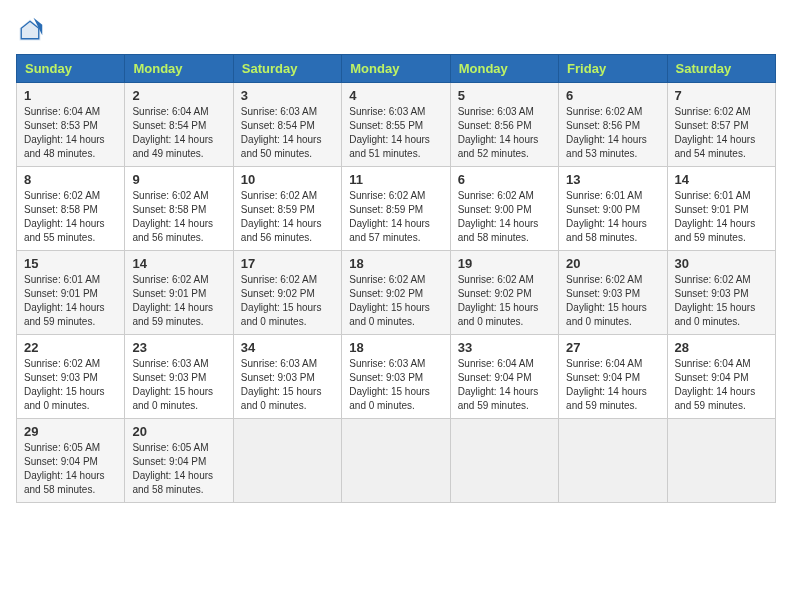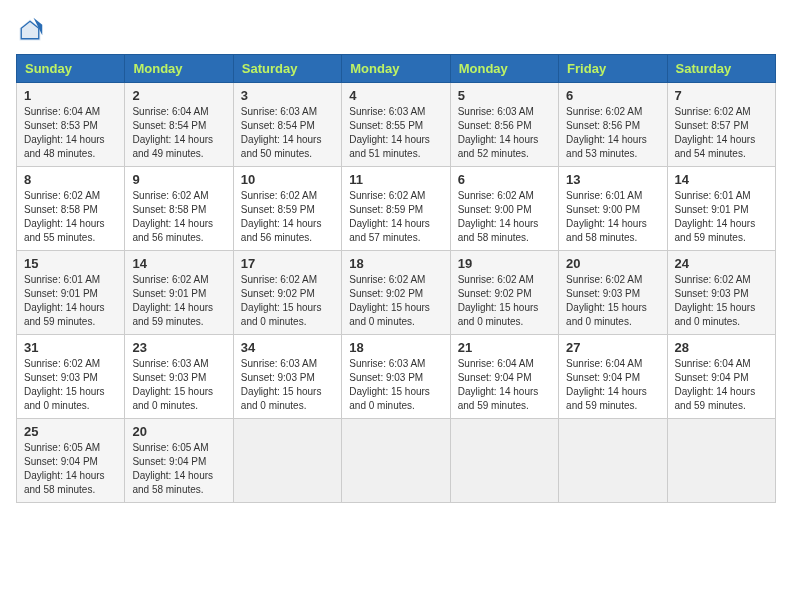--- a/index.html
+++ b/index.html
@@ -261,30 +261,30 @@
 and 0 minutes.</div>
         </td>
         <td>
           <span class="day-num">20</span>
           <div class="day-info" style="white-space: pre-line;">Sunrise: 6:02 AM
 Sunset: 9:03 PM
 Daylight: 15 hours
 and 0 minutes.</div>
         </td>
         <td>
-          <span class="day-num">24</span>
+          <span class="day-num">30</span>
           <div class="day-info" style="white-space: pre-line;">Sunrise: 6:02 AM
 Sunset: 9:03 PM
 Daylight: 15 hours
 and 0 minutes.</div>
         </td>
       </tr>
       <tr>
         <td>
-          <span class="day-num">31</span>
+          <span class="day-num">22</span>
           <div class="day-info" style="white-space: pre-line;">Sunrise: 6:02 AM
 Sunset: 9:03 PM
 Daylight: 15 hours
 and 0 minutes.</div>
         </td>
         <td>
           <span class="day-num">23</span>
           <div class="day-info" style="white-space: pre-line;">Sunrise: 6:03 AM
 Sunset: 9:03 PM
 Daylight: 15 hours
@@ -298,21 +298,21 @@
 and 0 minutes.</div>
         </td>
         <td>
           <span class="day-num">18</span>
           <div class="day-info" style="white-space: pre-line;">Sunrise: 6:03 AM
 Sunset: 9:03 PM
 Daylight: 15 hours
 and 0 minutes.</div>
         </td>
         <td>
-          <span class="day-num">21</span>
+          <span class="day-num">33</span>
           <div class="day-info" style="white-space: pre-line;">Sunrise: 6:04 AM
 Sunset: 9:04 PM
 Daylight: 14 hours
 and 59 minutes.</div>
         </td>
         <td>
           <span class="day-num">27</span>
           <div class="day-info" style="white-space: pre-line;">Sunrise: 6:04 AM
 Sunset: 9:04 PM
 Daylight: 14 hours
@@ -321,21 +321,21 @@
         <td>
           <span class="day-num">28</span>
           <div class="day-info" style="white-space: pre-line;">Sunrise: 6:04 AM
 Sunset: 9:04 PM
 Daylight: 14 hours
 and 59 minutes.</div>
         </td>
       </tr>
       <tr>
         <td>
-          <span class="day-num">25</span>
+          <span class="day-num">29</span>
           <div class="day-info" style="white-space: pre-line;">Sunrise: 6:05 AM
 Sunset: 9:04 PM
 Daylight: 14 hours
 and 58 minutes.</div>
         </td>
         <td>
           <span class="day-num">20</span>
           <div class="day-info" style="white-space: pre-line;">Sunrise: 6:05 AM
 Sunset: 9:04 PM
 Daylight: 14 hours

